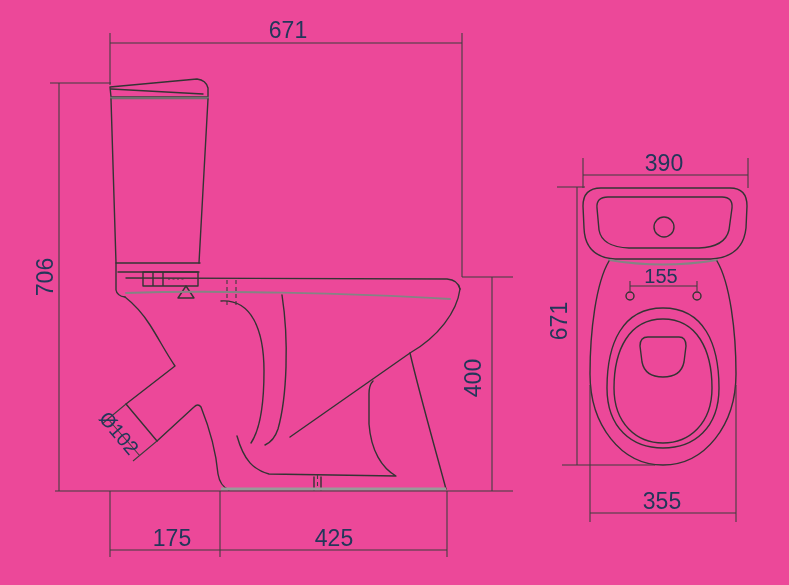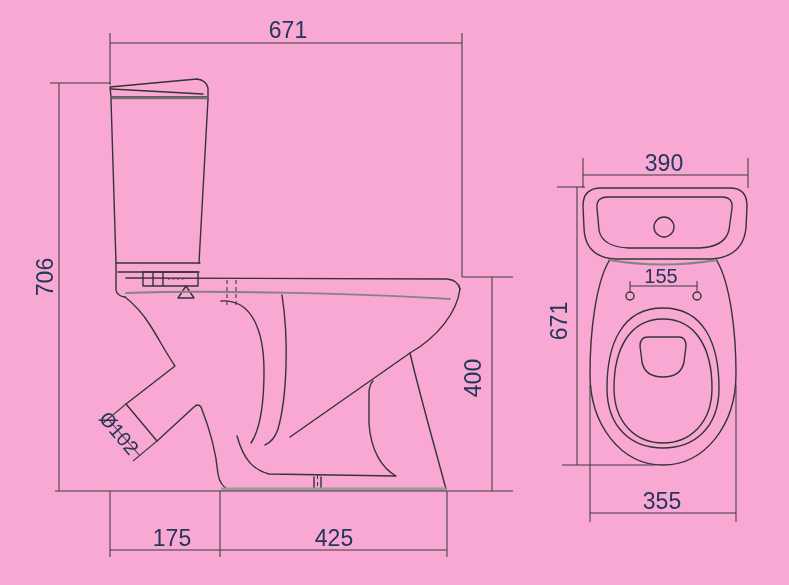--- a/index.html
+++ b/index.html
@@ -1,17 +1,17 @@
 <!DOCTYPE html>
 <html><head>
 <meta charset="utf-8">
 <style>
   html,body{margin:0;padding:0;background:#f4f4f4;}
   .stage{
-    width:789px;height:585px;background:#f9a8d4;position:relative;
+    width:789px;height:585px;background:#ec4899;position:relative;
     font-family:"Liberation Sans",sans-serif;overflow:hidden;
   }
   svg{display:block}
   .outline{fill:none;stroke:#343434;stroke-width:1.4;stroke-linecap:round;stroke-linejoin:round;}
   .thin{fill:none;stroke:#3d3d3d;stroke-width:1.05;stroke-linecap:butt;}
   .grayline{fill:none;stroke:#848484;stroke-width:2;stroke-linecap:round;}
   .joint{fill:none;stroke:#6f6f6f;stroke-width:2.4;}
   .contact{fill:none;stroke:#9a9a9a;stroke-width:3;}
   .dashed{fill:none;stroke:#3d3d3d;stroke-width:1.1;stroke-dasharray:4 3;}
   .dotted{fill:none;stroke:#3d3d3d;stroke-width:1.2;stroke-dasharray:2 2.5;}

